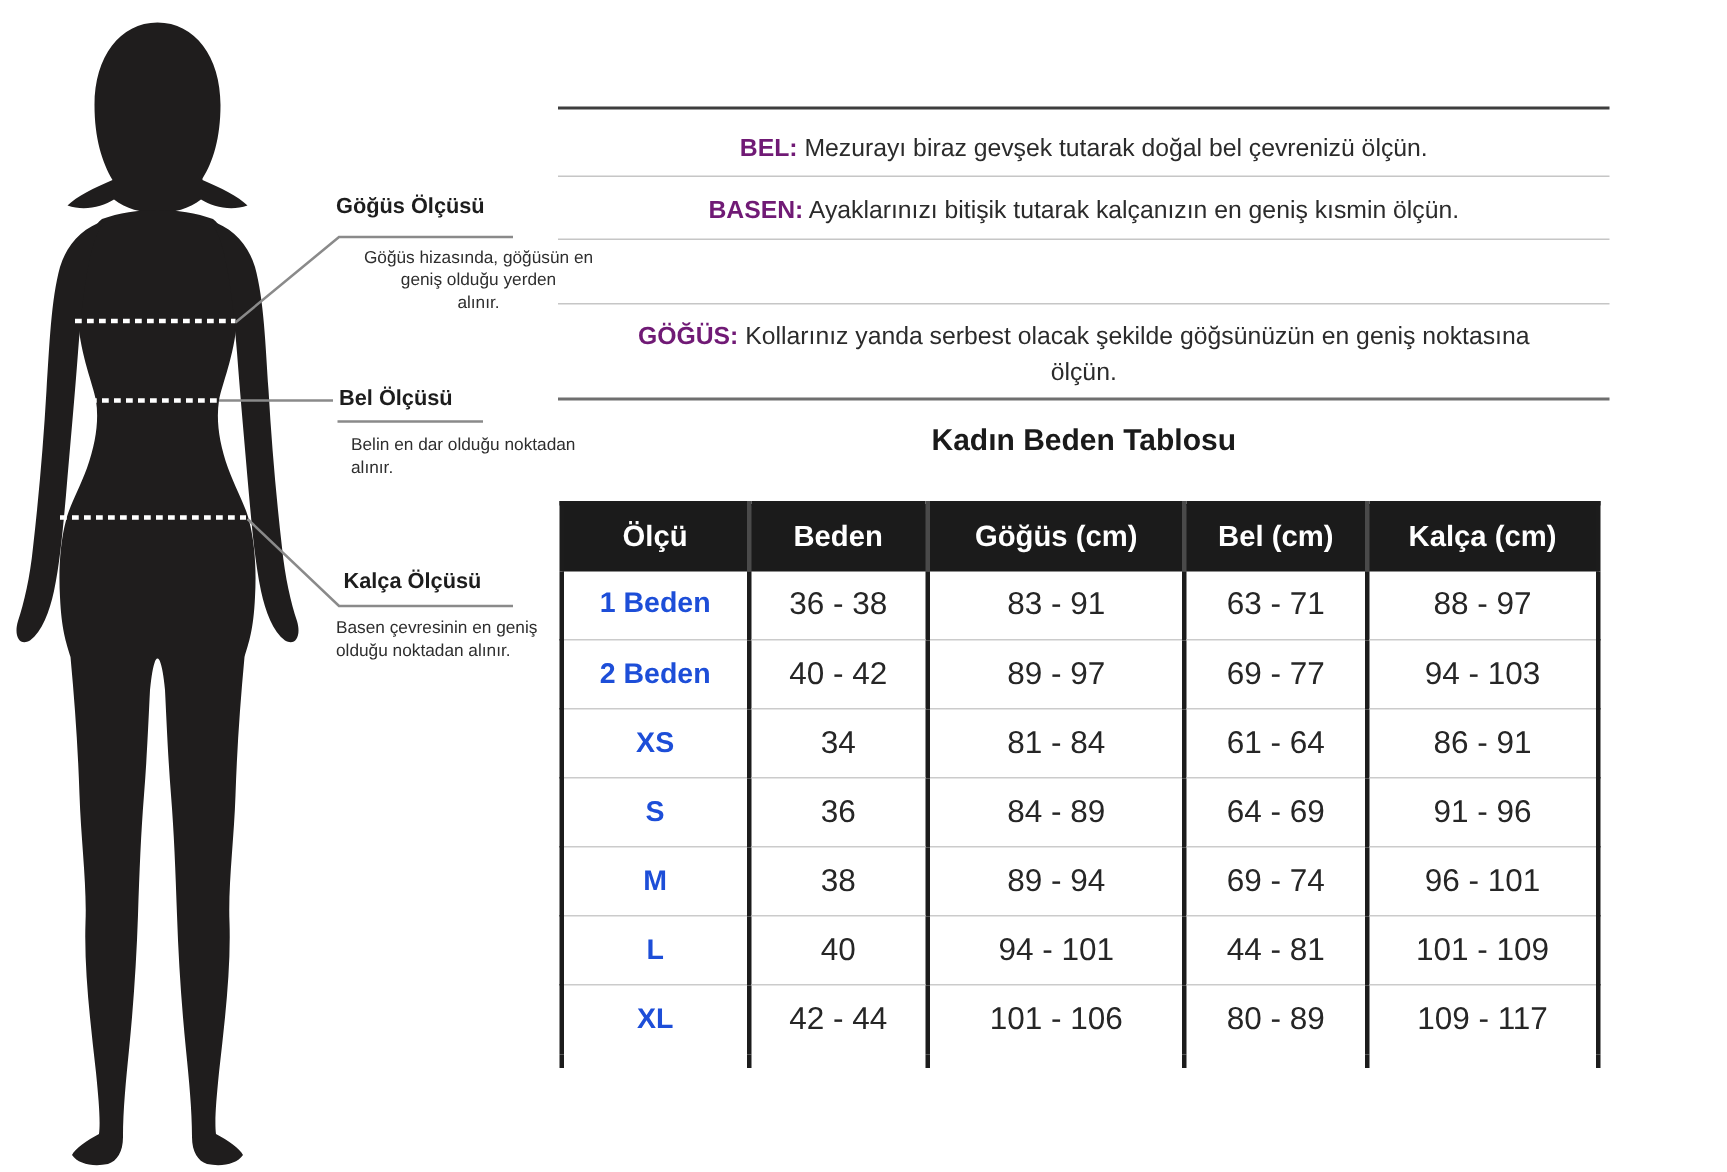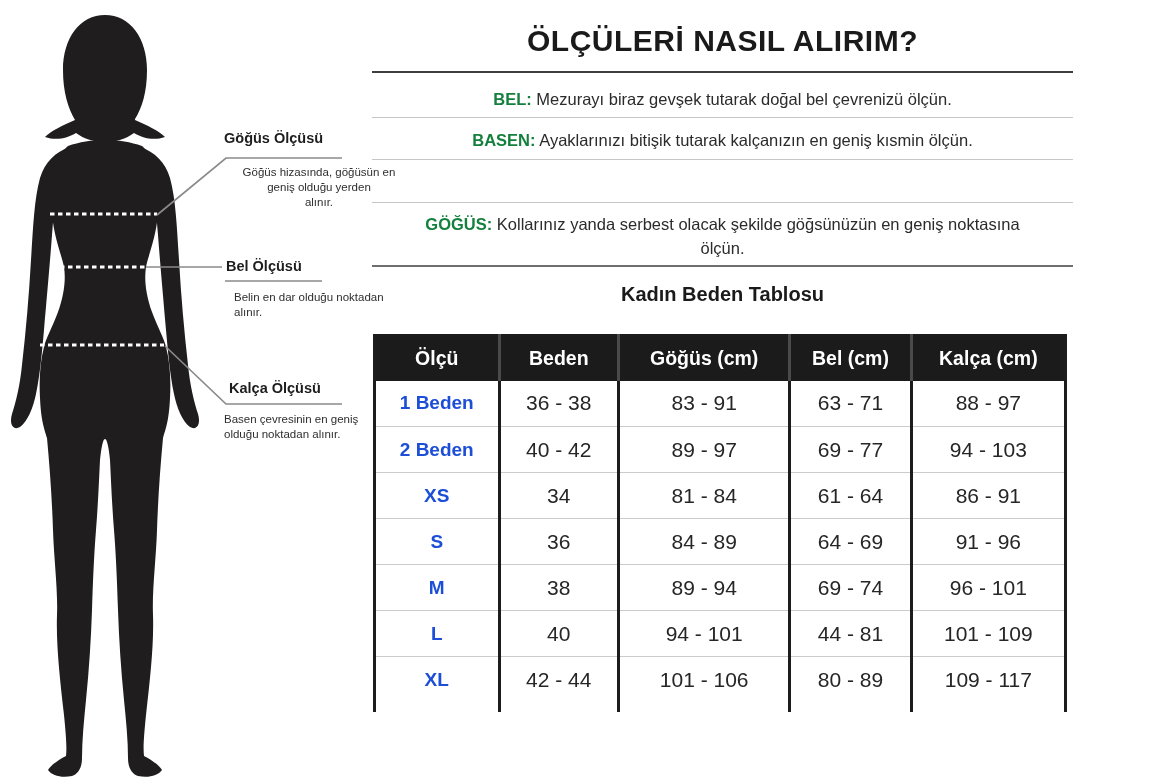--- a/index.html
+++ b/index.html
@@ -27,21 +27,21 @@
   .right-col{position:absolute;left:372px;top:0;width:701px;height:781px;}
   .page-title{position:absolute;top:24px;left:0;width:100%;text-align:center;
     font-size:30px;font-weight:bold;color:#1a1a1a;letter-spacing:.5px;}
   .rule{position:absolute;left:0;width:100%;}
   .r1{top:71px;height:2px;background:#3e3e3e;}
   .r2{top:117px;height:1px;background:#c6c6c6;}
   .r3{top:159px;height:1px;background:#c6c6c6;}
   .r4{top:202px;height:1px;background:#c6c6c6;}
   .r5{top:265px;height:2px;background:#6f6f6f;}
   .instr{position:absolute;left:0;width:100%;text-align:center;font-size:16.5px;color:#2b2b2b;line-height:24px;}
-  .instr b{color:#15803d;}
+  .instr b{color:#701a75;}
   .instr .t{white-space:pre-line;}
   .i-bel{top:87px;}
   .i-basen{top:128px;}
   .i-boy{top:170px;}
   .i-gogus{top:212px;}
   .table-title{position:absolute;top:283px;left:0;width:100%;text-align:center;
     font-size:20px;font-weight:bold;color:#1a1a1a;}
 
   
   .size-table{position:absolute;top:334px;left:1px;width:694px;border-collapse:collapse;
@@ -125,21 +125,20 @@
 
   <div class="ann-label" style="left:226px;top:258px;">Bel Ölçüsü</div>
   <div class="ann-desc" style="left:234px;top:290px;width:220px;">Belin en dar olduğu noktadan
 alınır.</div>
 
   <div class="ann-label" style="left:229px;top:380px;">Kalça Ölçüsü</div>
   <div class="ann-desc" style="left:224px;top:412px;width:195px;">Basen çevresinin en geniş
 olduğu noktadan alınır.</div>
 
   <div class="right-col">
-    <div class="page-title">ÖLÇÜLERİ NASIL ALIRIM?</div>
     <div class="rule r1"></div>
 
     <p class="instr i-bel">
       <b>BEL:</b>
       <span class="t">Mezurayı biraz gevşek tutarak doğal bel çevrenizü ölçün.</span>
     </p>
     <div class="rule r2"></div>
 
     <p class="instr i-basen">
       <b>BASEN:</b>

